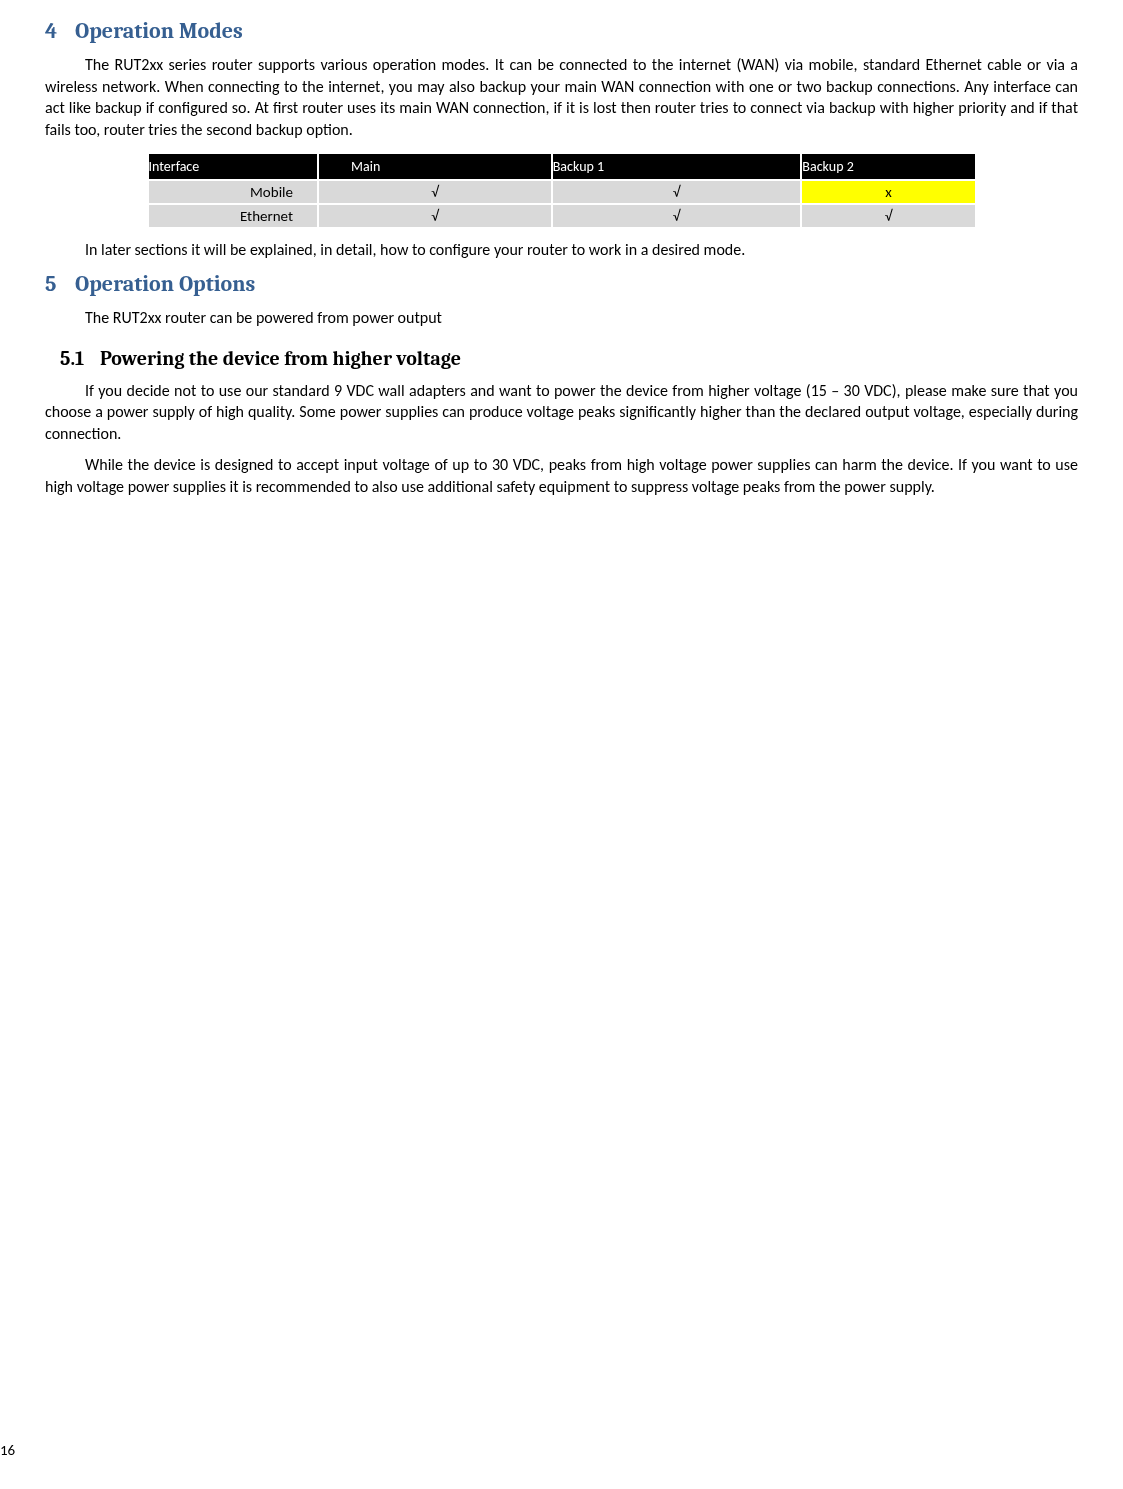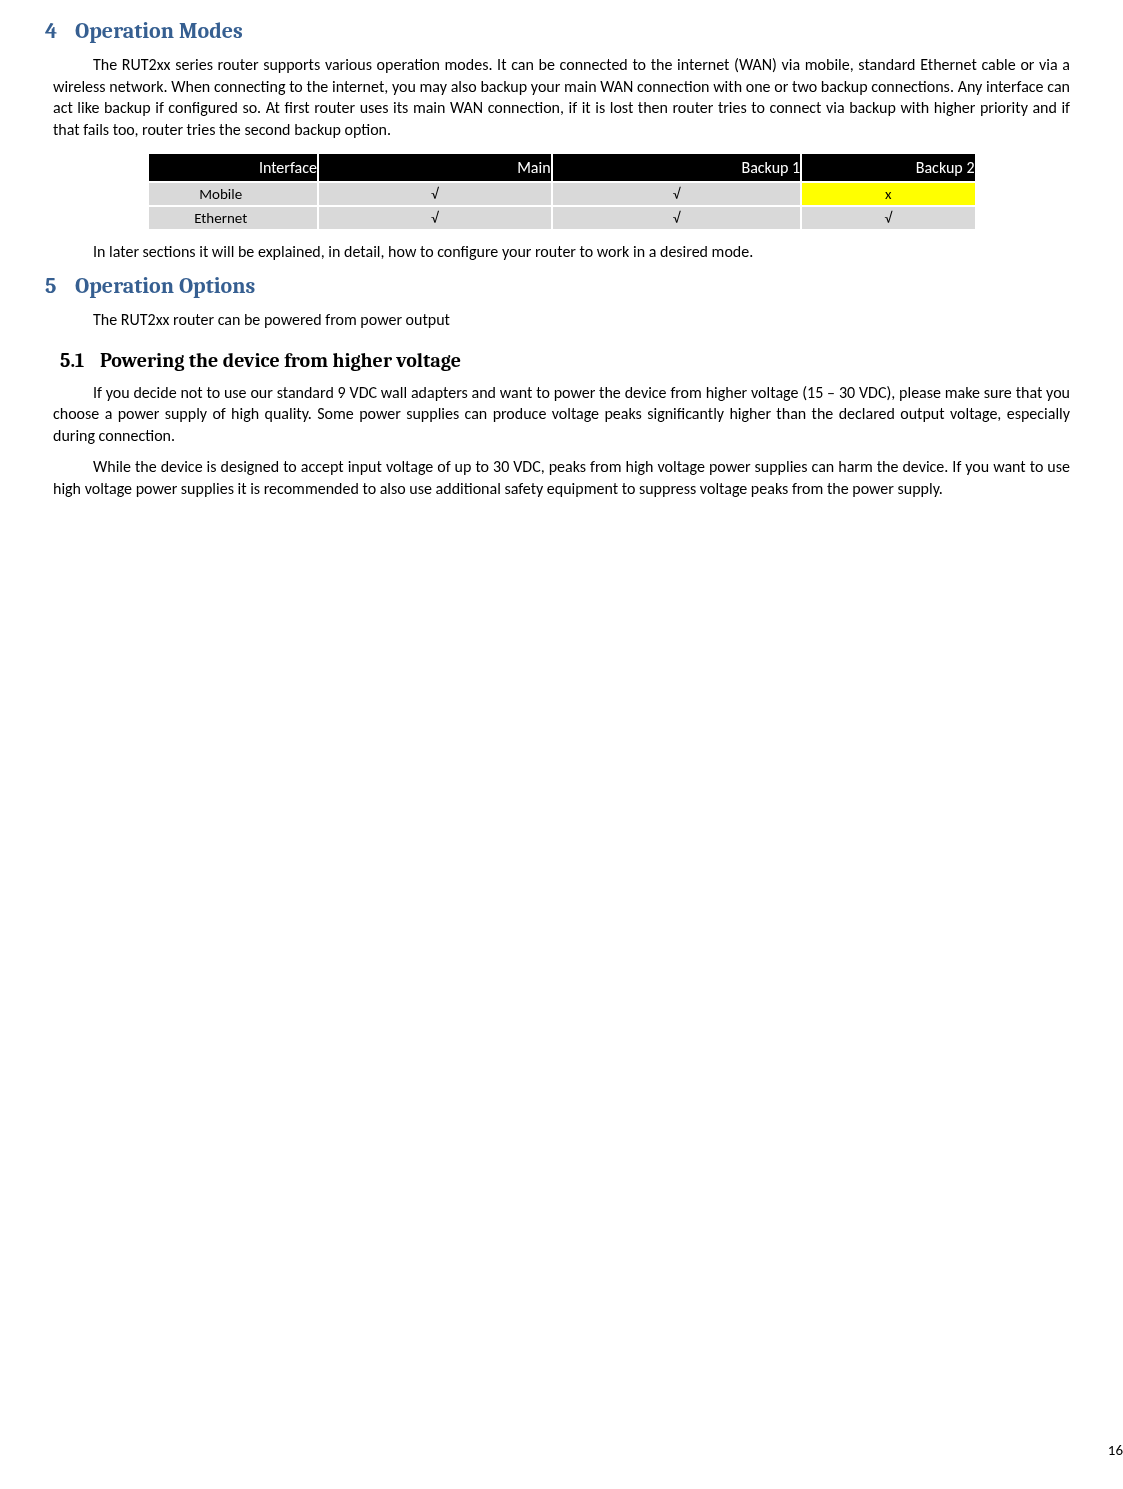--- a/index.html
+++ b/index.html
@@ -36,64 +36,64 @@
     font-size: 20px;
     font-weight: bold;
     margin: 18px 0 8px 0;
     padding-left: 15px;
   }
   h2 .num {
     display: inline-block;
     width: 40px;
   }
   p {
-    margin: 10px 8px;
+    margin: 10px 0;
     text-align: justify;
     line-height: 1.35;
   }
   .indent {
     text-indent: 40px;
   }
   table {
     border-collapse: separate;
     border-spacing: 2px 2px;
     margin: 12px auto 6px auto;
     width: 830px;
   }
   th {
     background: #000;
     color: #fff;
-    font-size: 16px;
+    font-size: 14px;
     padding: 4px 0;
-    text-align: right;
+    text-align: left;
     font-weight: normal;
   }
   td {
     background: #d9d9d9;
     font-size: 15px;
     text-align: center;
     padding: 2px 0;
   }
   td.rowhdr {
-    text-align: center;
+    text-align: right;
     padding-right: 24px;
     width: 150px;
   }
   td.hl {
     background: #ffff00;
   }
   .col-main { width: 210px; padding-left: 32px; }
   .col-b1 { width: 260px; }
   .col-b2 { width: 180px; }
   .footer {
     position: absolute;
     bottom: 30px;
     left: 0;
     right: 0;
-    text-align: right;
+    text-align: left;
     font-size: 15px;
   }
 </style>
 </head>
 <body>
 
 <div class="page">
 
   <h1>
     <span class="num">4</span><span>Operation Modes</span>

